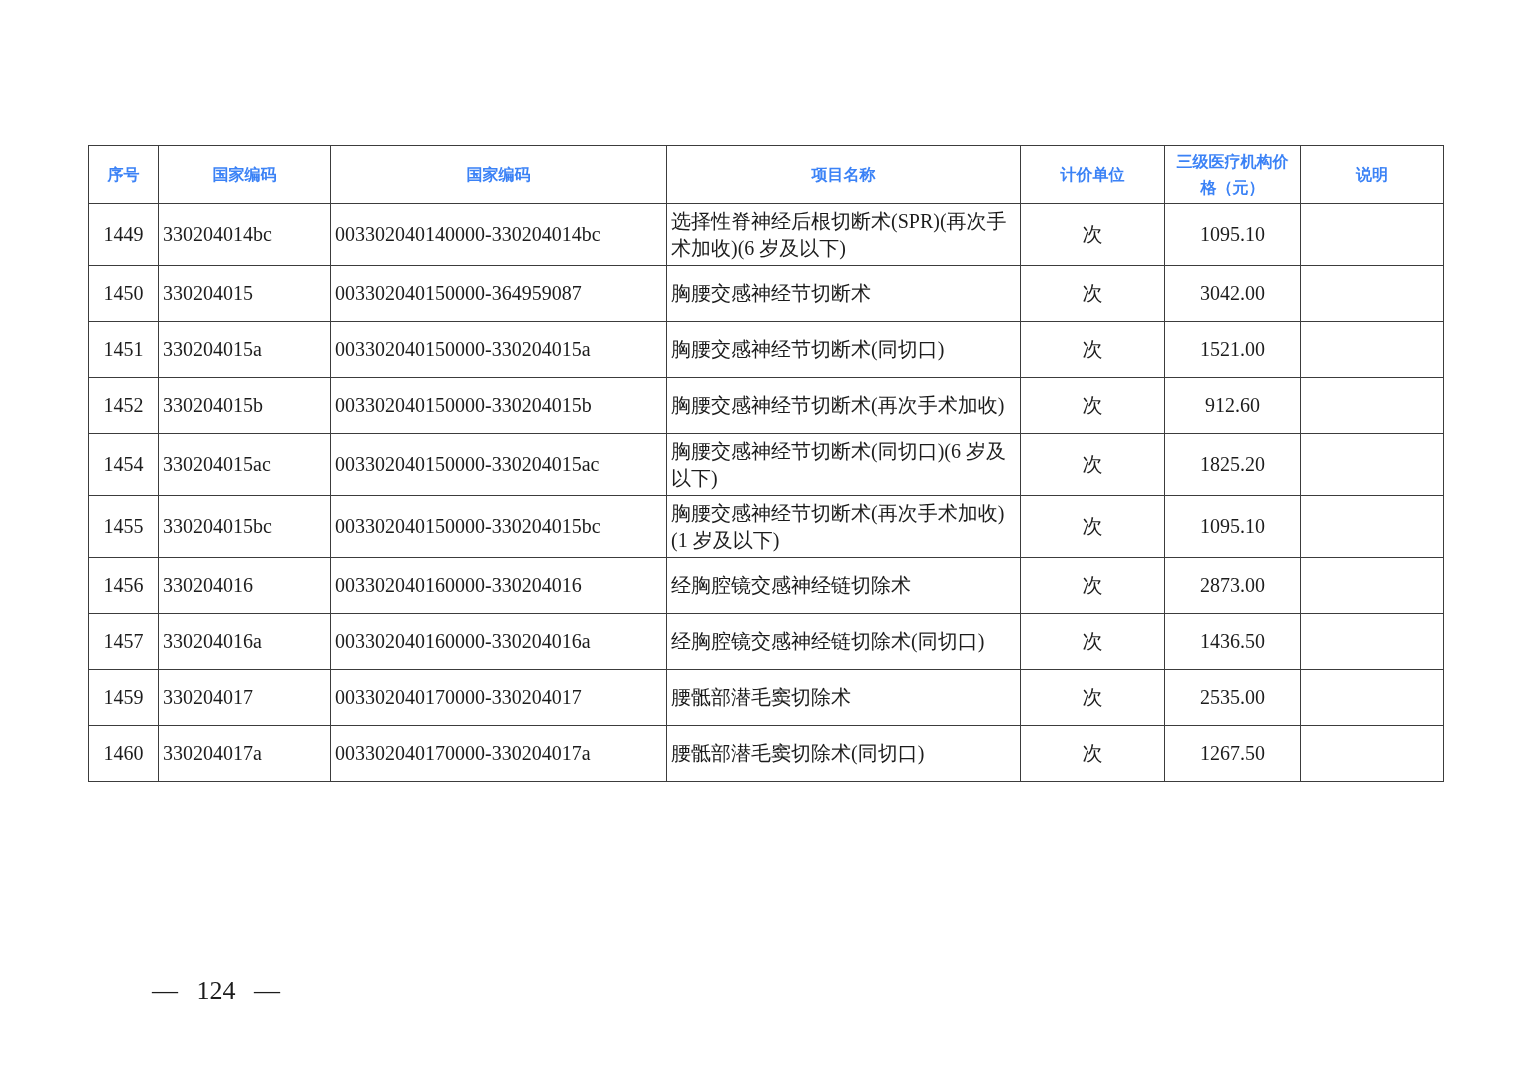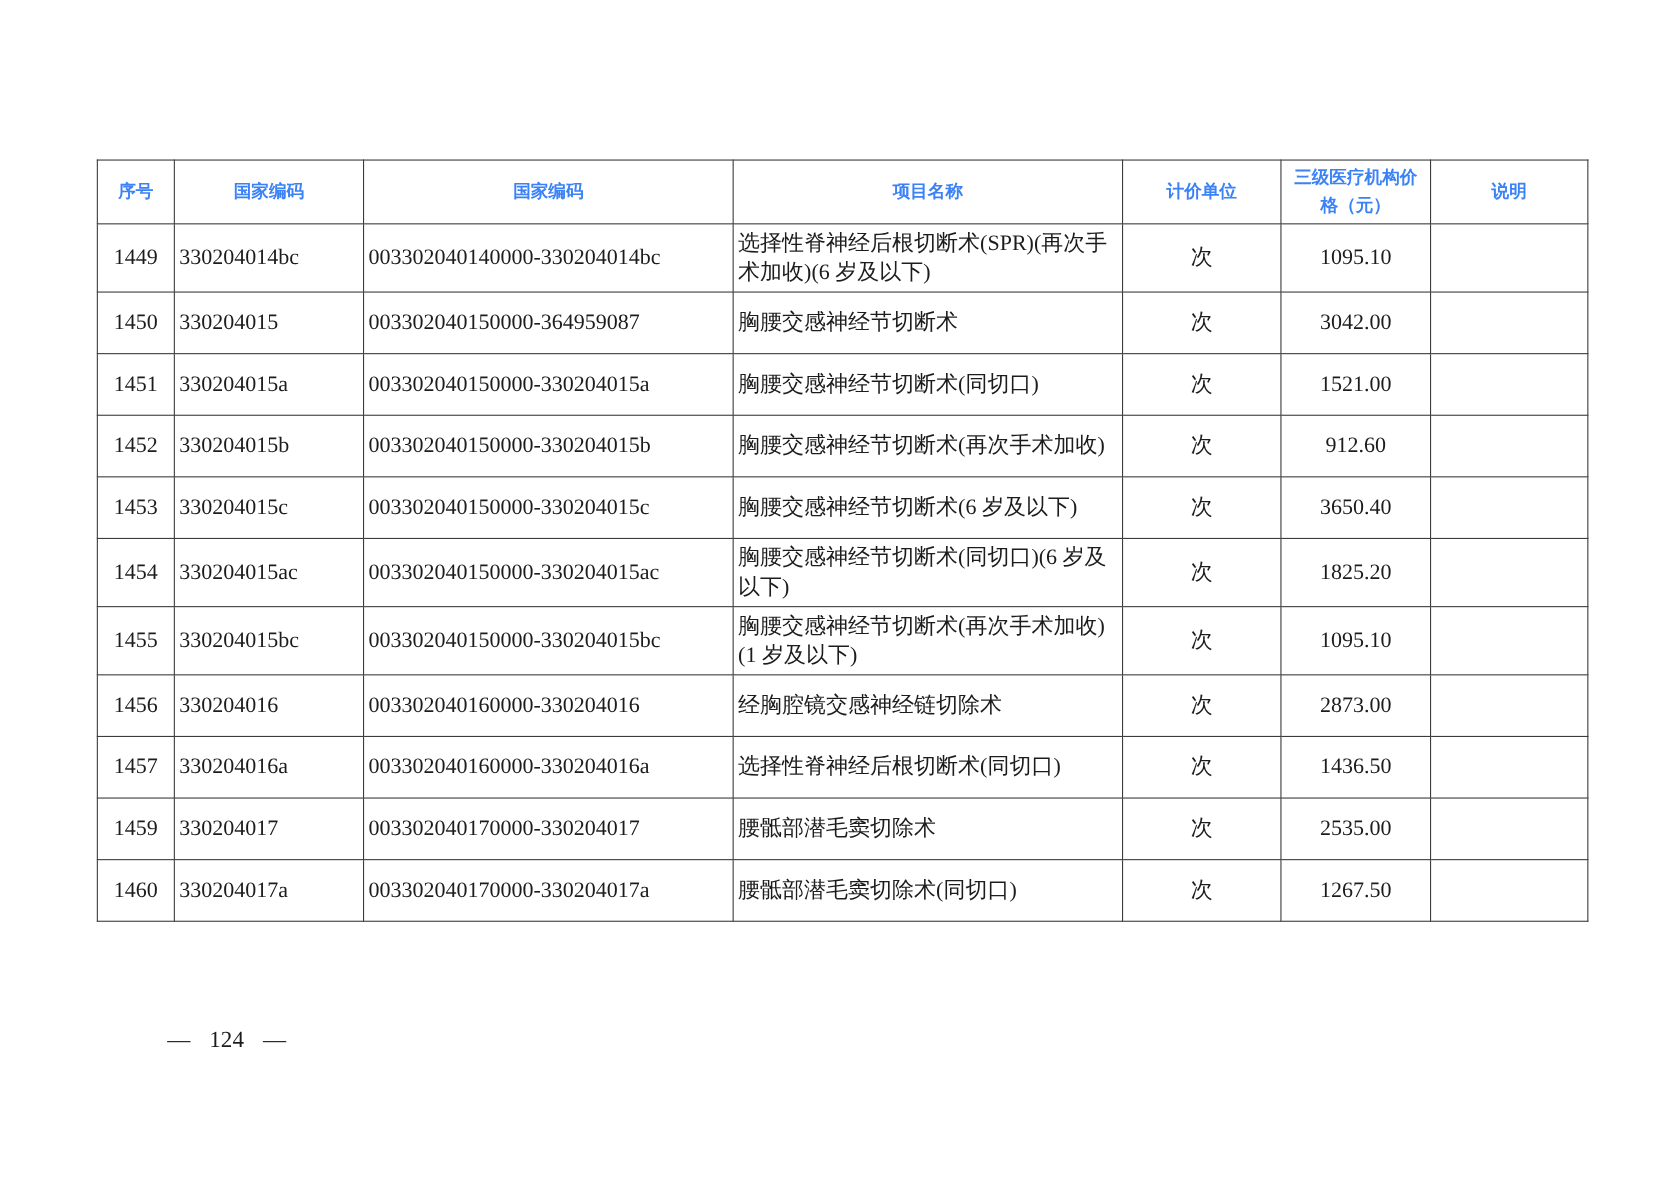--- a/index.html
+++ b/index.html
@@ -41,22 +41,22 @@
     font-size: 20px;
     line-height: 27px;
     padding: 1px 4px;
   }
   tr.r1 { height: 56px; padding-left: 35px; }
   tr.r2 { height: 62px; }
   td.l { text-align: left; }
   td.c { text-align: center; }
   .page-number {
     position: absolute;
-    left: 152px; top: 933px;
-    font-size: 21px;
+    left: 152px; top: 976px;
+    font-size: 26px;
     word-spacing: 12px;
     color: #1c1c1c;
     white-space: pre;
   }
 </style>
 </head>
 <body>
 
 <div class="sheet">
 
@@ -111,29 +111,20 @@
       </tr>
       <tr class="r1">
         <td class="c">1452</td>
         <td class="l">330204015b</td>
         <td class="l">003302040150000-330204015b</td>
         <td class="l">胸腰交感神经节切断术(再次手术加收)</td>
         <td class="c">次</td>
         <td class="c">912.60</td>
         <td class="c"></td>
       </tr>
-      <tr class="r1">
-        <td class="c">1453</td>
-        <td class="l">330204015c</td>
-        <td class="l">003302040150000-330204015c</td>
-        <td class="l">胸腰交感神经节切断术(6 岁及以下)</td>
-        <td class="c">次</td>
-        <td class="c">3650.40</td>
-        <td class="c"></td>
-      </tr>
       <tr class="r2">
         <td class="c">1454</td>
         <td class="l">330204015ac</td>
         <td class="l">003302040150000-330204015ac</td>
         <td class="l">胸腰交感神经节切断术(同切口)(6 岁及以下)</td>
         <td class="c">次</td>
         <td class="c">1825.20</td>
         <td class="c"></td>
       </tr>
       <tr class="r2">
@@ -151,21 +142,21 @@
         <td class="l">003302040160000-330204016</td>
         <td class="l">经胸腔镜交感神经链切除术</td>
         <td class="c">次</td>
         <td class="c">2873.00</td>
         <td class="c"></td>
       </tr>
       <tr class="r1">
         <td class="c">1457</td>
         <td class="l">330204016a</td>
         <td class="l">003302040160000-330204016a</td>
-        <td class="l">选择性脊神经后根切断术(同切口)</td>
+        <td class="l">经胸腔镜交感神经链切除术(同切口)</td>
         <td class="c">次</td>
         <td class="c">1436.50</td>
         <td class="c"></td>
       </tr>
       <tr class="r1">
         <td class="c">1459</td>
         <td class="l">330204017</td>
         <td class="l">003302040170000-330204017</td>
         <td class="l">腰骶部潜毛窦切除术</td>
         <td class="c">次</td>

